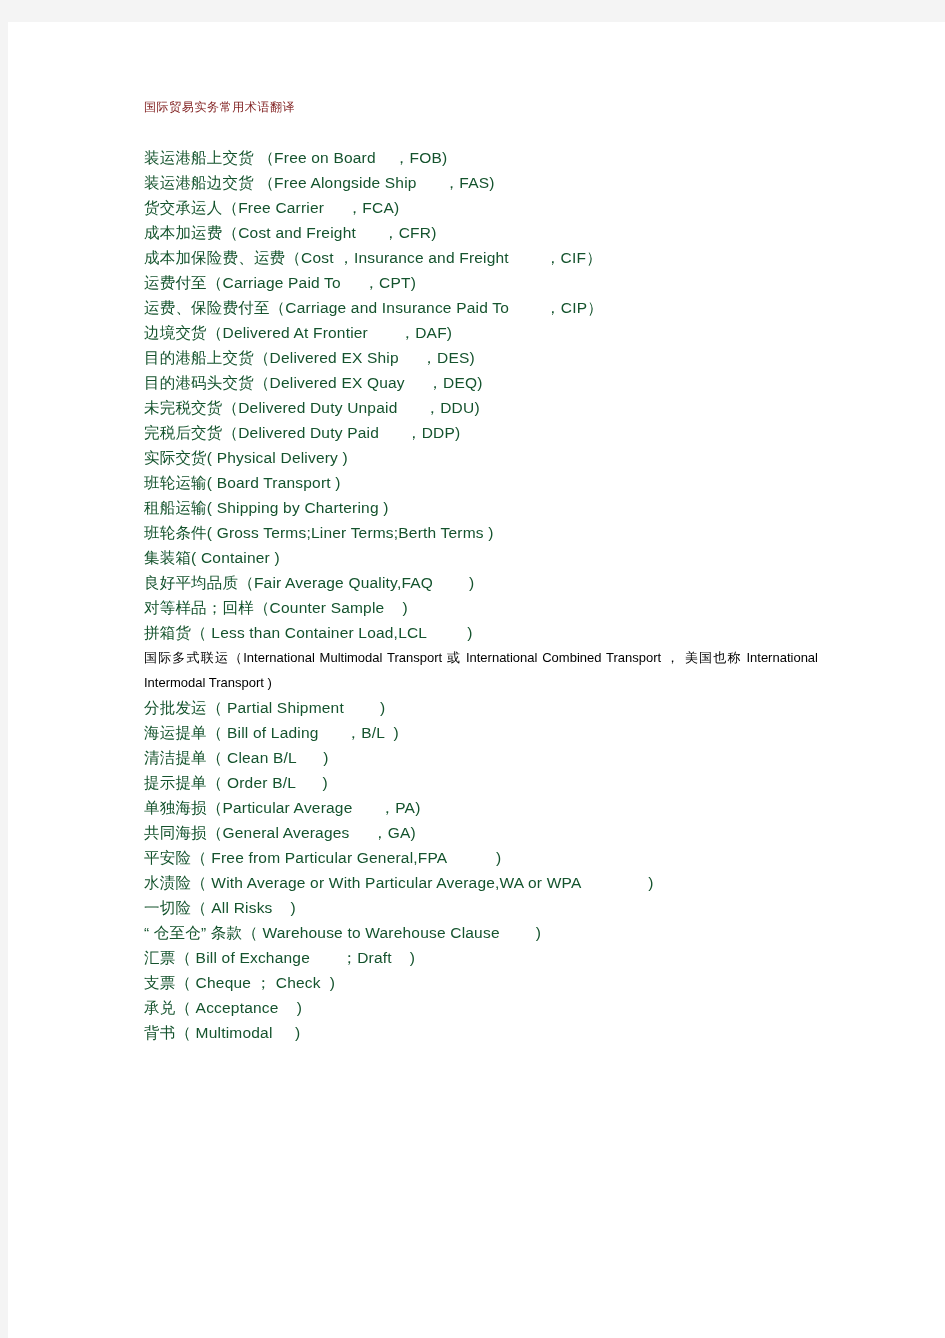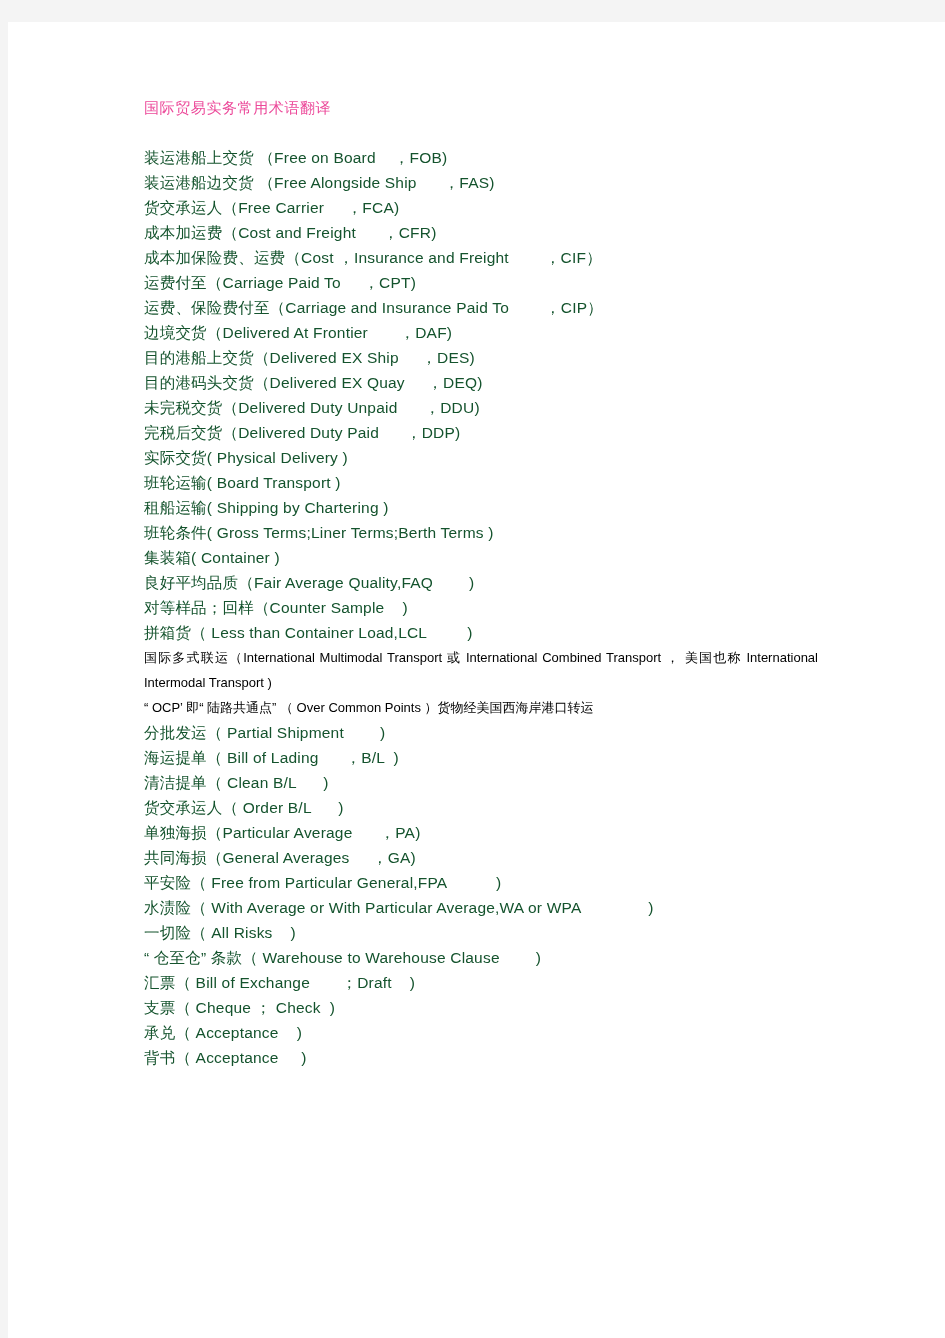--- a/index.html
+++ b/index.html
@@ -22,23 +22,23 @@
     background: #ffffff;
     box-sizing: border-box;
   }
   #content {
     position: absolute;
     left: 136px;
     top: 73px;
     width: 674px;
   }
   .doc-title {
-    font-size: 15px;
+    font-size: 12px;
     line-height: 25px;
-    color: #ec4899;
+    color: #7f1d1d;
     letter-spacing: 0.6px;
     white-space: pre;
   }
   .spacer {
     height: 25px;
   }
   .line {
     font-size: 15.5px;
     line-height: 25px;
     color: #14532d;
@@ -82,31 +82,30 @@
     <div class="line">班轮运输( Board Transport )</div>
     <div class="line">租船运输( Shipping by Chartering )</div>
     <div class="line">班轮条件( Gross Terms;Liner Terms;Berth Terms )</div>
     <div class="line">集装箱( Container )</div>
     <div class="line">良好平均品质（Fair Average Quality,FAQ        )</div>
     <div class="line">对等样品；回样（Counter Sample    )</div>
     <div class="line">拼箱货（ Less than Container Load,LCL         )</div>
 
     <div class="para">国际多式联运（International Multimodal Transport 或 International Combined Transport ， 美国也称 International Intermodal Transport        )</div>
 
-    <div class="para">“ OCP’ 即“ 陆路共通点” （ Over Common Points     ）货物经美国西海岸港口转运</div>
 
     <div class="line">分批发运（ Partial Shipment        )</div>
     <div class="line">海运提单（ Bill of Lading      ，B/L  )</div>
     <div class="line">清洁提单（ Clean B/L      )</div>
-    <div class="line">货交承运人（ Order B/L      )</div>
+    <div class="line">提示提单（ Order B/L      )</div>
     <div class="line">单独海损（Particular Average      ，PA)</div>
     <div class="line">共同海损（General Averages     ，GA)</div>
     <div class="line">平安险（ Free from Particular General,FPA           )</div>
     <div class="line">水渍险（ With Average or With Particular Average,WA or WPA               )</div>
     <div class="line">一切险（ All Risks    )</div>
     <div class="line">“ 仓至仓” 条款（ Warehouse to Warehouse Clause        )</div>
     <div class="line">汇票（ Bill of Exchange       ；Draft    )</div>
     <div class="line">支票（ Cheque ； Check  )</div>
     <div class="line">承兑（ Acceptance    )</div>
-    <div class="line">背书（ Acceptance     )</div>
+    <div class="line">背书（ Multimodal     )</div>
 
   </div>
 </div>
 
 </body></html>

